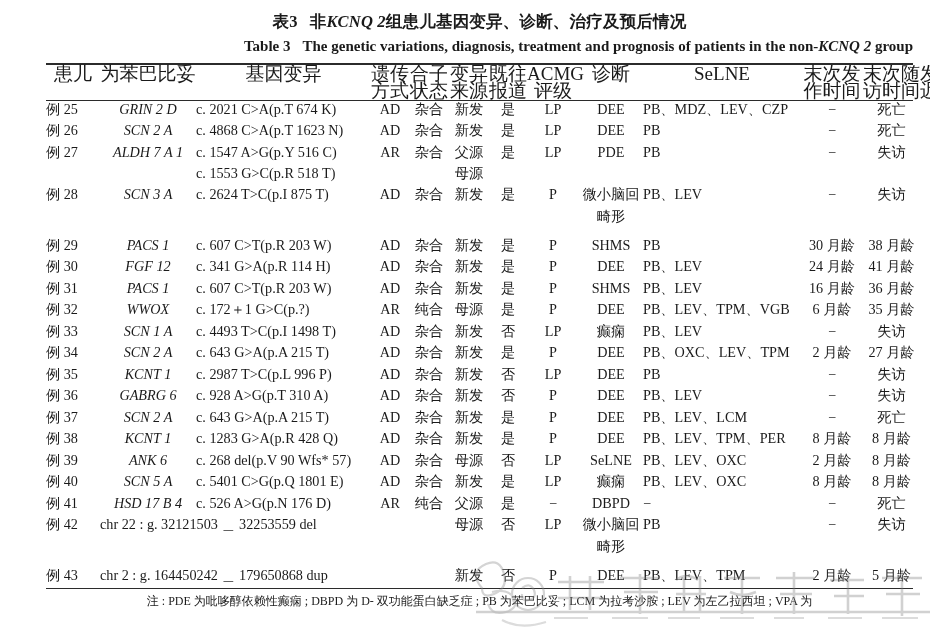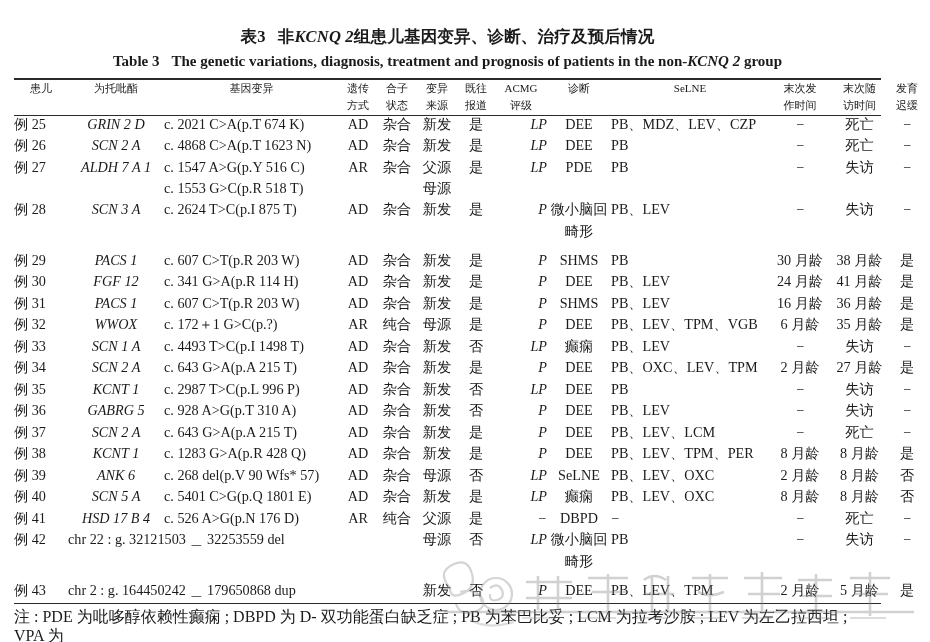--- a/index.html
+++ b/index.html
@@ -13,35 +13,36 @@
     overflow: hidden;
     font-family: "Liberation Serif", "DejaVu Serif", serif;
     color: #1a1a1a;
     position: relative;
   }
   .page {
     position: relative;
     width: 895px;
     height: 642px;
     box-sizing: border-box;
-    padding: 16px 14px;
+    padding: 1px 14px;
+    margin-left: 32px;
   }
 
   
   .title-cn {
     text-align: center;
     font-size: 16.5px;
     font-weight: bold;
     letter-spacing: 0.2px;
     padding-top: 10px;
     line-height: 1.3;
     white-space: nowrap;
   }
   .title-en {
-    text-align: center;
+    text-align: right;
     font-size: 15px;
     font-weight: bold;
     padding-top: 5px;
     padding-bottom: 6px;
     line-height: 1.3;
     white-space: nowrap;
   }
   .title-cn .ital, .title-en .ital { font-style: italic; }
   .title-cn .sp { display:inline-block; width: 12px; }
   .title-en .sp { display:inline-block; width: 12px; }
@@ -60,21 +61,21 @@
   }
   table.t td, table.t th {
     padding: 0;
     vertical-align: top;
     font-weight: normal;
     line-height: 17.5px;
     white-space: nowrap;
   }
 
   thead th {
-    font-size: 11px;
+    font-size: 19px;
     padding-top: 5px;
     padding-bottom: 4px;
     text-align: center;
     line-height: 18px;
   }
   thead th .hl { display: block; }
 
   tbody td {
     height: 21.5px;
     font-size: 14.2px;
@@ -82,36 +83,36 @@
   tbody tr.sub td { height: 21px; }
   tbody tr.gaprow td { height: 8px; }
 
   .c-case   { text-align: left;   padding-left: 2px; }
   .c-gene   { text-align: center;   font-style: italic; padding-left: 2px;}
   .c-var    { text-align: left;   padding-left: 2px; font-family: Liberation Serif, serif;}
   .c-inh    { text-align: center; }
   .c-zyg    { text-align: center; }
   .c-src    { text-align: center; }
   .c-rep    { text-align: center; }
-  .c-acmg   { text-align: right; font-style: italic; }
+  .c-acmg   { text-align: center; }
   .c-dx     { text-align: center; }
   .c-asm    { text-align: left;   padding-left: 2px;}
   .c-last   { text-align: center; }
   .c-fu     { text-align: center; }
   .c-dev    { text-align: center; }
 
   
   .span-var { text-align: left; padding-left: 2px; }
 
   
   .note {
-    font-size: 16px;
+    font-size: 12px;
     line-height: 19px;
     padding-top: 3px;
-    text-align: left;
+    text-align: center;
   }
   .note .ln2 { padding-left: 26px; display: block; }
 
   
   .watermark {
     position: absolute;
     left: 430px;
     top: 548px;
     width: 500px;
     height: 92px;
@@ -151,21 +152,21 @@
       <col style="width:57px">
       <col style="width:38px">
     </colgroup>
     <thead>
       <tr>
         <th>
             <span class="hl">患儿</span>
             <span class="hl"></span>
           </th>
         <th>
-            <span class="hl">为托吡酯</span>
+            <span class="hl">为苯巴比妥</span>
             <span class="hl"></span>
           </th>
         <th>
             <span class="hl">基因变异</span>
             <span class="hl"></span>
           </th>
         <th>
             <span class="hl">遗传</span>
             <span class="hl">方式</span>
           </th>
@@ -421,21 +422,21 @@
           <td class="c-rep">否</td>
           <td class="c-acmg">LP</td>
           <td class="c-dx">DEE</td>
           <td class="c-asm">PB</td>
           <td class="c-last">−</td>
           <td class="c-fu">失访</td>
           <td class="c-dev">−</td>
         </tr>
         <tr>
           <td class="c-case">例 36</td>
-          <td class="c-gene">GABRG 5</td>
+          <td class="c-gene">GABRG 6</td>
           <td class="c-var">c. 928 A&gt;G(p.T 310 A)</td>
           <td class="c-inh">AD</td>
           <td class="c-zyg">杂合</td>
           <td class="c-src">新发</td>
           <td class="c-rep">否</td>
           <td class="c-acmg">P</td>
           <td class="c-dx">DEE</td>
           <td class="c-asm">PB、LEV</td>
           <td class="c-last">−</td>
           <td class="c-fu">失访</td>

